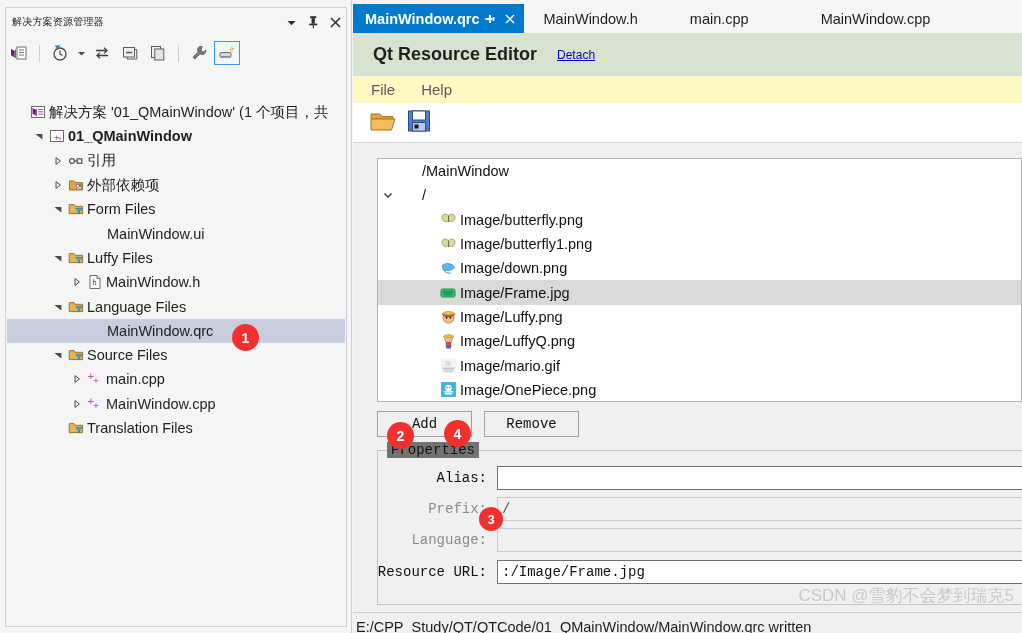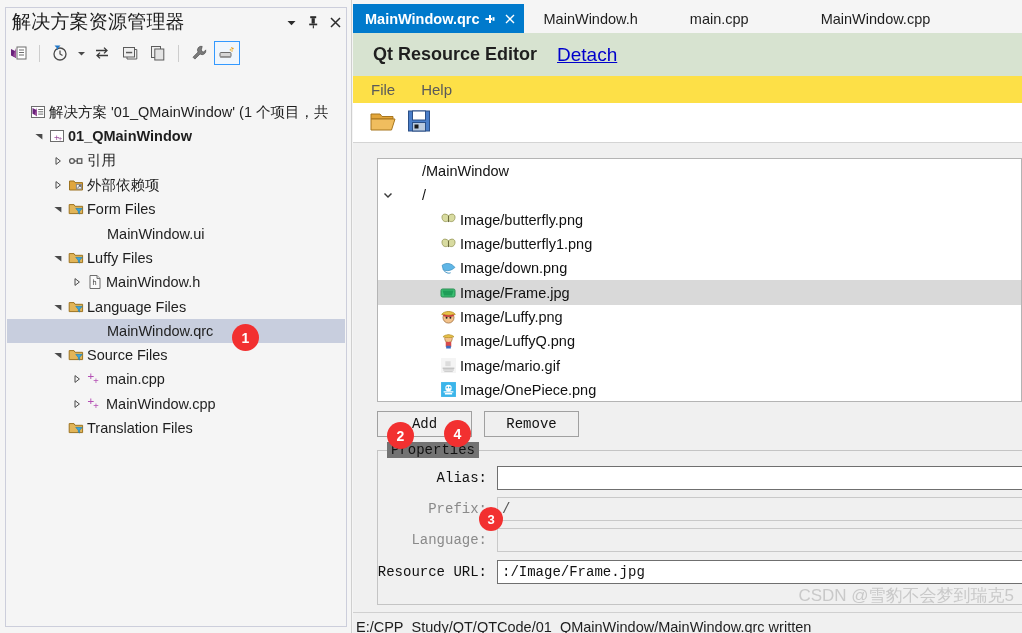--- a/index.html
+++ b/index.html
@@ -12,21 +12,21 @@
   }
   .app{position:relative;width:1022px;height:633px;}
 
   
   .se{position:absolute;left:0;top:0;width:352px;height:633px;background:#f5f5f5;
       border-right:1px solid #cfcfcf;box-sizing:border-box;}
   .se-frame{position:absolute;left:5px;top:7px;width:342px;height:620px;
       border:1px solid #cccedb;background:#f5f5f5;box-sizing:border-box;}
 
   .se-head{position:absolute;left:6px;top:8px;width:340px;height:28px;display:flex;align-items:center;}
-  .se-title{font-size:19px;color:#1e1e1e;white-space:nowrap;padding-left:6px;letter-spacing:.2px;}
+  .se-title{font-size:10px;color:#1e1e1e;white-space:nowrap;padding-left:6px;letter-spacing:.2px;}
   .se-dots{flex:1;margin:0 8px;height:8px;
      background-image:radial-gradient(circle,#9b9b9b 0.6px,transparent 0.7px);
      background-size:4px 4px;background-position:0 3px;background-repeat:repeat-x;opacity:.75;}
   .se-hbtn{width:22px;height:22px;display:flex;align-items:center;justify-content:center;cursor:default;}
   .se-hbtn svg{display:block;}
 
   .se-tools{position:absolute;left:6px;top:38px;width:340px;height:30px;display:flex;align-items:center;gap:2px;}
   .tbtn{width:26px;height:24px;display:flex;align-items:center;justify-content:center;border:1px solid transparent;box-sizing:border-box;}
   .tbtn.sel{border:1px solid #3399ff;background:#f0f6fc;}
   .tsep{width:1px;height:17px;background:#cdcdcd;margin:0 5px;}
@@ -51,23 +51,23 @@
 
   .tabs{position:absolute;left:0;top:0;width:669px;height:33px;background:#f5f5f5;
         border-bottom:1px solid #cccedb;display:flex;align-items:flex-end;}
   .tab{height:29px;display:flex;align-items:center;padding:0 12px;font-size:14.5px;color:#1e1e1e;box-sizing:border-box;}
   .tab.active{background:#007acc;color:#fff;font-weight:bold;padding-right:4px;}
   .tab .tpin,.tab .tclose{width:20px;height:22px;display:flex;align-items:center;justify-content:center;color:#fff;}
 
   .qre-bar{position:absolute;left:0;top:33px;width:669px;height:43px;background:#d7e3d0;
            display:flex;align-items:center;padding-left:20px;box-sizing:border-box;}
   .qre-title{font-size:18px;font-weight:bold;color:#1f1f1f;}
-  .qre-detach{font-size:19px;color:#0000cc;text-decoration:underline;margin-left:20px;cursor:pointer;}
-
-  .menubar{position:absolute;left:0;top:76px;width:669px;height:27px;background:#fde047;display:flex;align-items:center;padding-left:18px;box-sizing:border-box;}
+  .qre-detach{font-size:12px;color:#0000cc;text-decoration:underline;margin-left:20px;cursor:pointer;}
+
+  .menubar{position:absolute;left:0;top:76px;width:669px;height:27px;background:#fef9c3;display:flex;align-items:center;padding-left:18px;box-sizing:border-box;}
   .menubar .mi{font-size:15px;color:#5a5a5a;margin-right:26px;}
 
   .qtoolbar{position:absolute;left:0;top:103px;width:669px;height:40px;background:#fff;
             border-bottom:1px solid #d4d4d4;display:flex;align-items:center;padding-left:16px;gap:9px;box-sizing:border-box;}
 
   .reslist{position:absolute;left:24px;top:158px;width:645px;height:244px;background:#fff;
            border:1px solid #b4b4b4;box-sizing:border-box;overflow:hidden;}
   .rrow{height:24.3px;display:flex;align-items:center;white-space:nowrap;}
   .rrow.sel{background:#d9d9d9;}
   .rexp{width:20px;display:flex;align-items:center;justify-content:center;flex:0 0 20px;}

